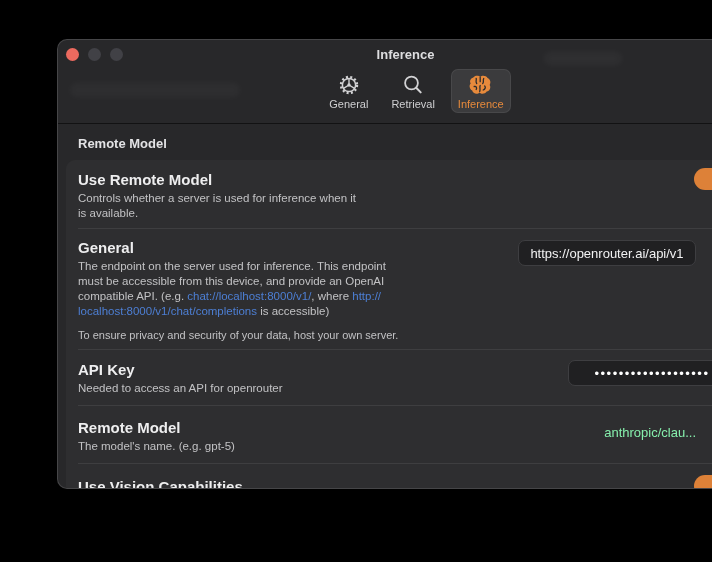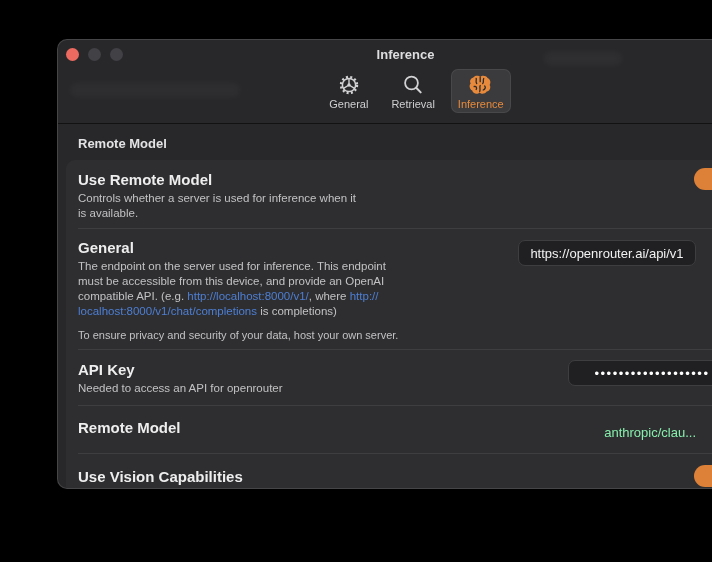--- a/index.html
+++ b/index.html
@@ -135,22 +135,22 @@
             </div>
         </div>
       </div>
       <div class="divider"></div>
 
       <div class="row" style="padding-top:9px; padding-bottom:6px;">
         <div class="row-left">
           <div class="row-title">General</div>
           <div class="row-desc"><span>The endpoint on the server used for inference. This endpoint
 must be accessible from this device, and provide an OpenAI
-compatible API. (e.g. </span><span class="link">http://localhost:8000/v1/</span><span>, where </span><span class="link">http://
-localhost:8000/v1/chat/completions</span><span> is completions)</span></div>
+compatible API. (e.g. </span><span class="link">chat://localhost:8000/v1/</span><span>, where </span><span class="link">http://
+localhost:8000/v1/chat/completions</span><span> is accessible)</span></div>
           <div class="row-note">To ensure privacy and security of your data, host your own server.</div>
         </div>
         <div class="row-right" style="margin-top:2px;">
           <div class="field endpoint-field">https://openrouter.ai/api/v1</div>
           <div class="dd-btn">
               <span>▼</span>
             </div>
         </div>
       </div>
       <div class="divider"></div>
@@ -162,20 +162,21 @@
         </div>
         <div class="row-right">
           <div class="field apikey-field">•••••••••••••••••••</div>
         </div>
       </div>
       <div class="divider"></div>
 
       <div class="row" style="padding-top:12px; padding-bottom:9px;">
         <div class="row-left">
           <div class="row-title">Remote Model</div>
+          <div class="row-desc">The model's name. (e.g. gpt-5)</div>
         </div>
         <div class="row-right">
           <div class="model-value">anthropic/clau...</div>
           <div class="chev-circle">
             <span>
               <svg width="11" height="7" viewBox="0 0 11 7">
                 <polyline points="1.5,1.5 5.5,5.3 9.5,1.5" stroke="#d4d4d6" stroke-width="1.8" fill="none" stroke-linecap="round" stroke-linejoin="round"></polyline>
               </svg>
             </span>
           </div>

